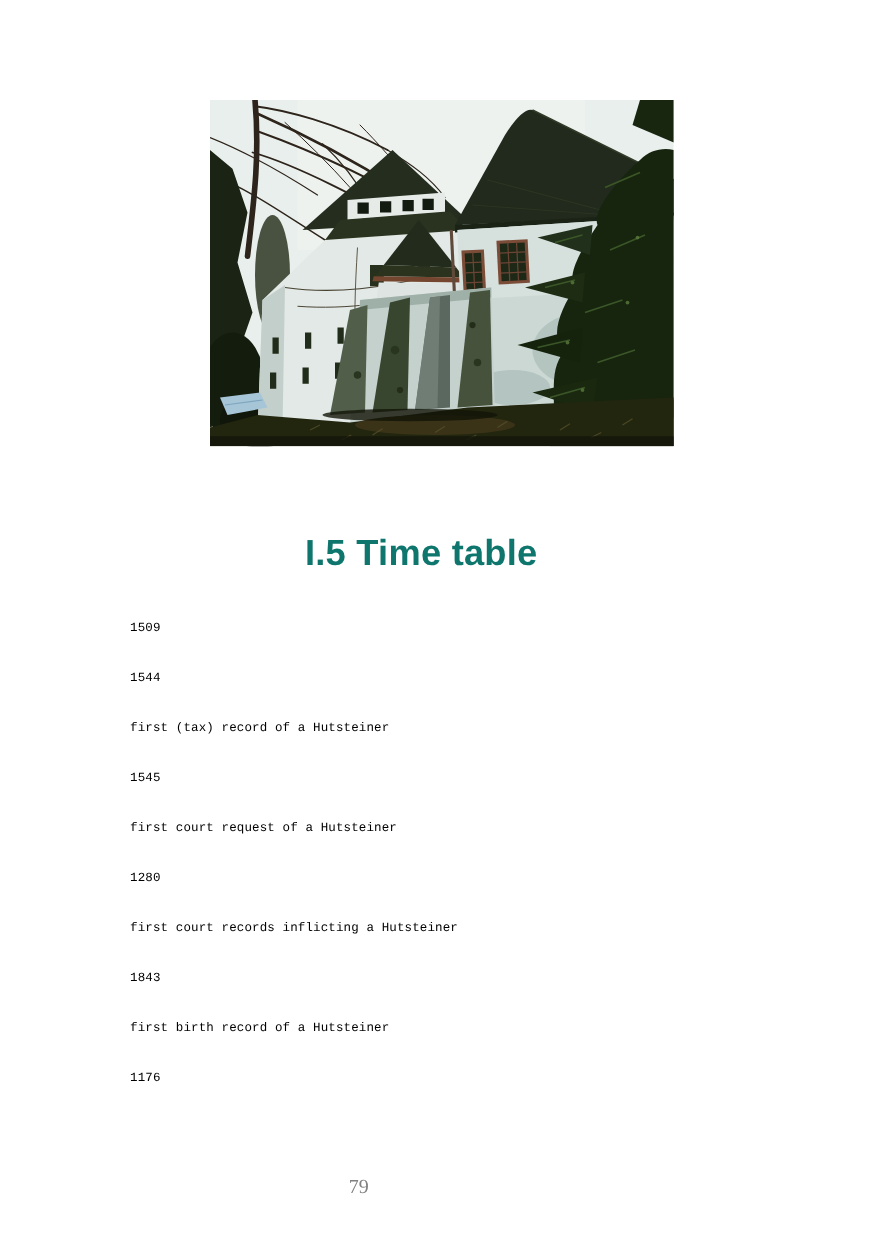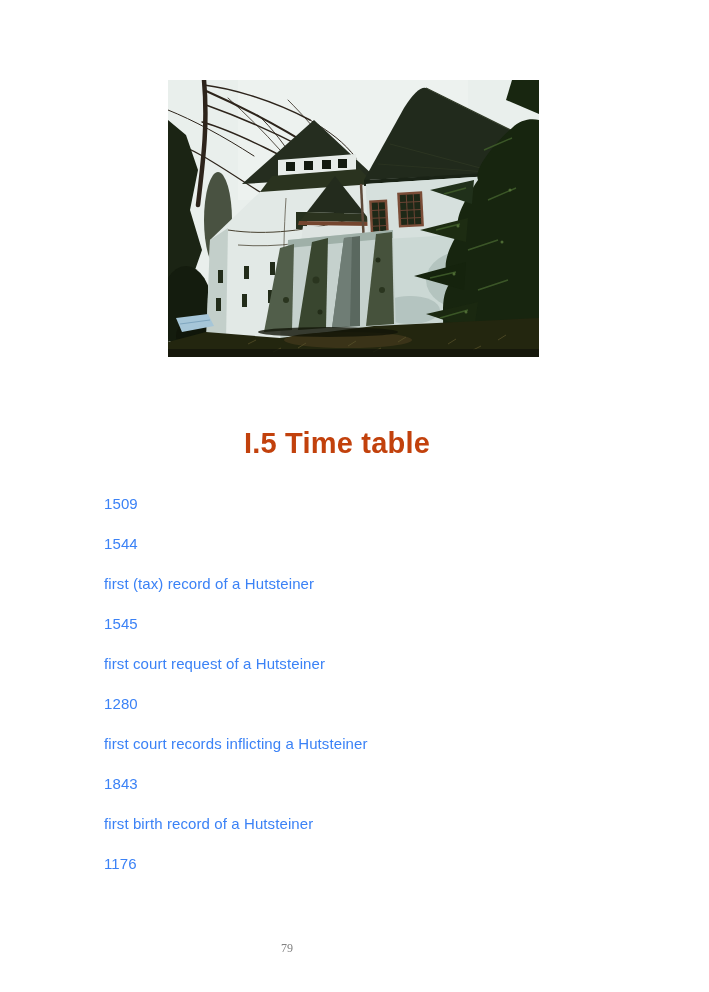--- a/index.html
+++ b/index.html
@@ -11,36 +11,36 @@
     font-family: "Liberation Sans", sans-serif;
   }
   .photo {
     position: absolute; left: 168px; top: 80px;
     width: 371px; height: 277px;
   }
   .photo svg { display: block; width: 371px; height: 277px; }
   .title {
     position: absolute; left: 0; top: 427px; width: 674px;
     margin: 0; text-align: center;
-    font-size: 29px; font-weight: 700; color: #c2410c;
+    font-size: 29px; font-weight: 700; color: #0f766e;
     letter-spacing: 0.2px;
   }
   .timeline {
     position: absolute; left: 104px; top: 494px; width: 520px;
   }
   .timeline p {
     margin: 0 0 20px 0;
-    font-size: 15px; line-height: 20px;
-    color: #3b82f6; letter-spacing: 0.1px;
+    font-size: 10px; line-height: 20px;
+    color: #000000; letter-spacing: 0.1px; font-family: Liberation Mono, monospace;
   }
   .page-number {
     position: absolute; left: 0; top: 941px; width: 574px;
     text-align: center;
     font-family: "Liberation Serif", serif;
-    font-size: 12px; color: #818181;
+    font-size: 16px; color: #818181;
   }
 </style>
 </head>
 <body>
 
 <div>
 
   <div class="photo">
     <svg viewBox="0 0 371 277" xmlns="http://www.w3.org/2000/svg">
 

